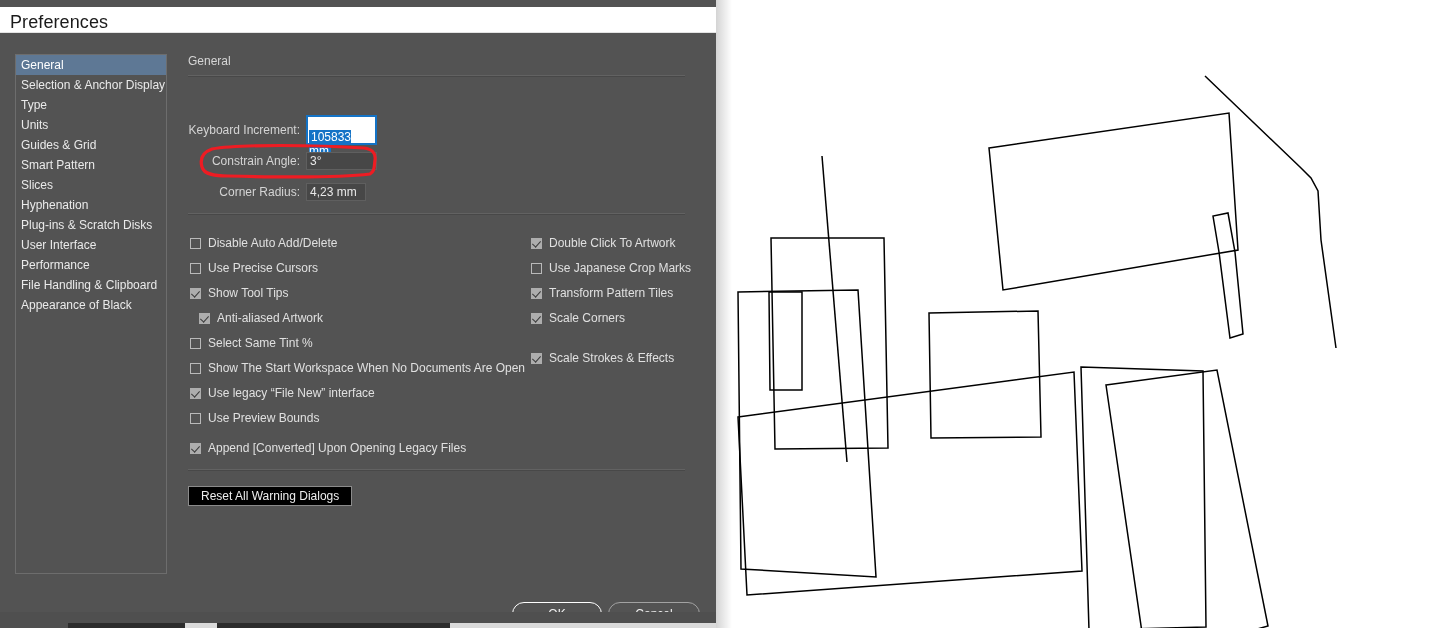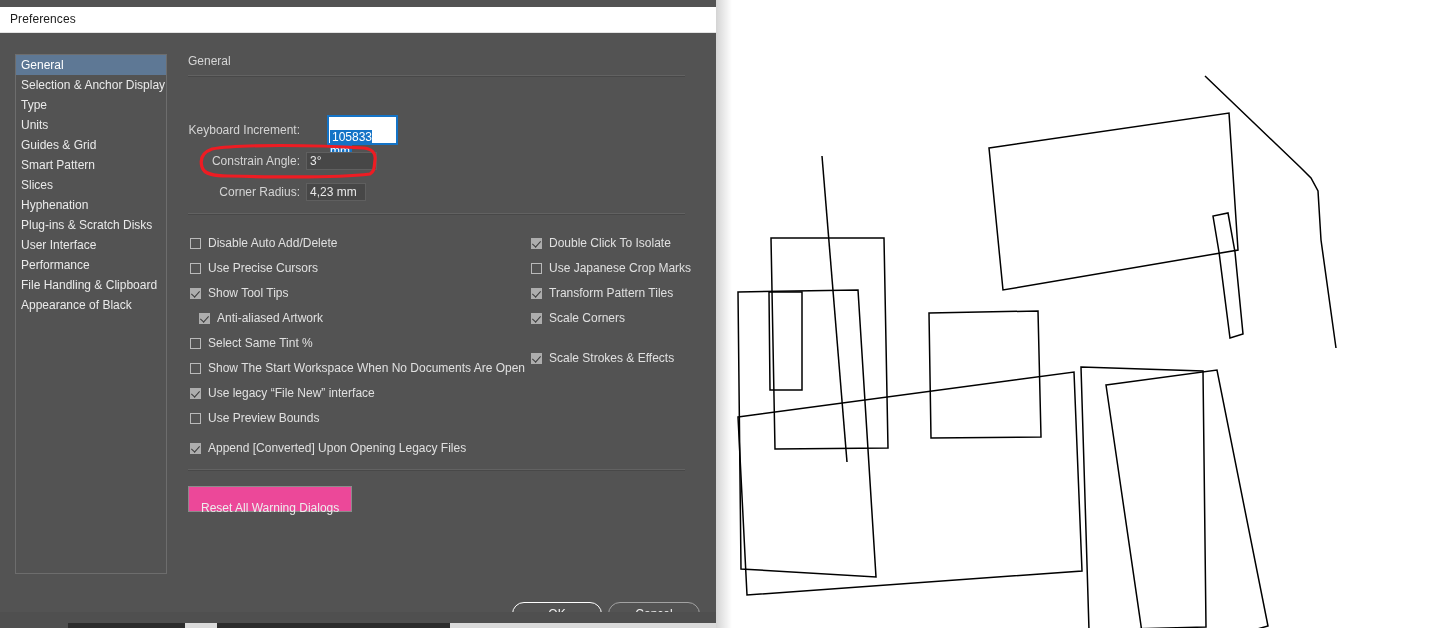--- a/index.html
+++ b/index.html
@@ -65,21 +65,21 @@
     position: absolute;
     left: 0; top: 7px;
     width: 716px; height: 26px;
     background: #ffffff;
     border-bottom: 1px solid #e3e3e3;
     box-sizing: border-box;
   }
   #titlebar .title-text {
     position: absolute;
     left: 10px; top: 5px;
-    font-size: 12px;
+    font-size: 18px;
     color: #1b1b1b;
     letter-spacing: 0.1px;
   }
 
   #dialog-body {
     position: absolute;
     left: 0; top: 33px;
     width: 716px; height: 579px;
     background: #535353;
   }
@@ -147,21 +147,20 @@
     border: 1px solid #5f5f5f;
     color: #e8e8e8;
     font-size: 12px;
     padding: 0 3px;
   }
   .field-box.focused {
     background: #ffffff;
     border: 2px solid #1473c6;
     padding: 13px 1px;
     line-height: 14px;
-    margin-left: 21px;
   }
   .field-box.focused .sel {
     background: #1473c6;
     color: #ffffff;
     padding: 0 2px;
   }
 
   #row-keyboard { left: 188px; top: 88px; }
   #row-keyboard .field-label { width: 112px; }
   #row-keyboard .field-box { width: 71px; }
@@ -215,23 +214,23 @@
   .cb-label {
     color: #e0e0e0;
     font-size: 12px;
   }
 
   
   #reset-button {
     position: absolute;
     left: 188px; top: 453px;
     height: 20px;
-    padding: 12px 12px;
+    padding: 0 12px;
     line-height: 19px;
-    background: #ec4899;
+    background: #000000;
     border: 1px solid #8b8b8b;
     color: #ededed;
     font-size: 12px;
     box-sizing: border-box;
   }
   .pill-button {
     position: absolute;
     height: 24px;
     line-height: 22px;
     text-align: center;
@@ -394,21 +393,21 @@
           <span class="cb-label">Use Preview Bounds</span>
         </div>
         <div class="cb-row" style="left: 190px; top: 407px;">
           <span class="cbox checked"></span>
           <span class="cb-label">Append [Converted] Upon Opening Legacy Files</span>
         </div>
       </div>
     <div id="cb-right-col">
         <div class="cb-row" style="left: 531px; top: 202px;">
           <span class="cbox checked"></span>
-          <span class="cb-label">Double Click To Isolate</span>
+          <span class="cb-label">Double Click To Artwork</span>
         </div>
         <div class="cb-row" style="left: 531px; top: 227px;">
           <span class="cbox"></span>
           <span class="cb-label">Use Japanese Crop Marks</span>
         </div>
         <div class="cb-row" style="left: 531px; top: 252px;">
           <span class="cbox checked"></span>
           <span class="cb-label">Transform Pattern Tiles</span>
         </div>
         <div class="cb-row" style="left: 531px; top: 277px;">

